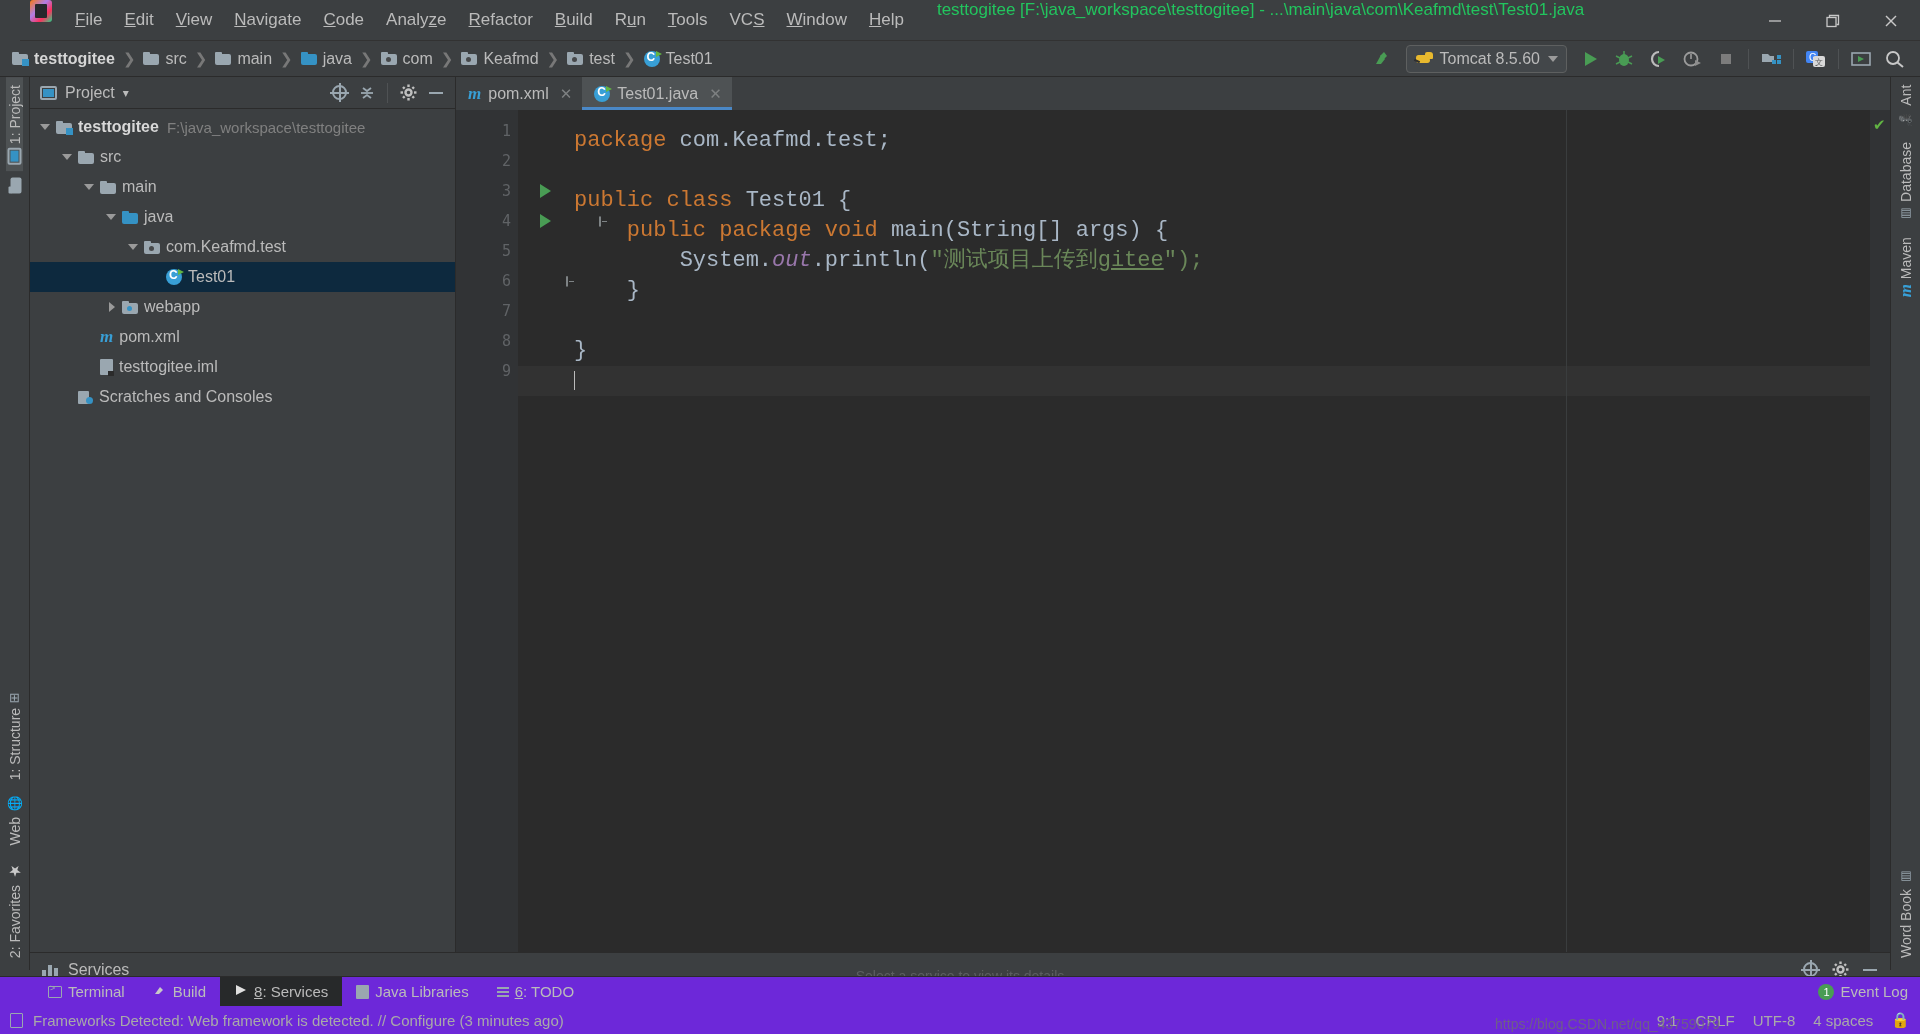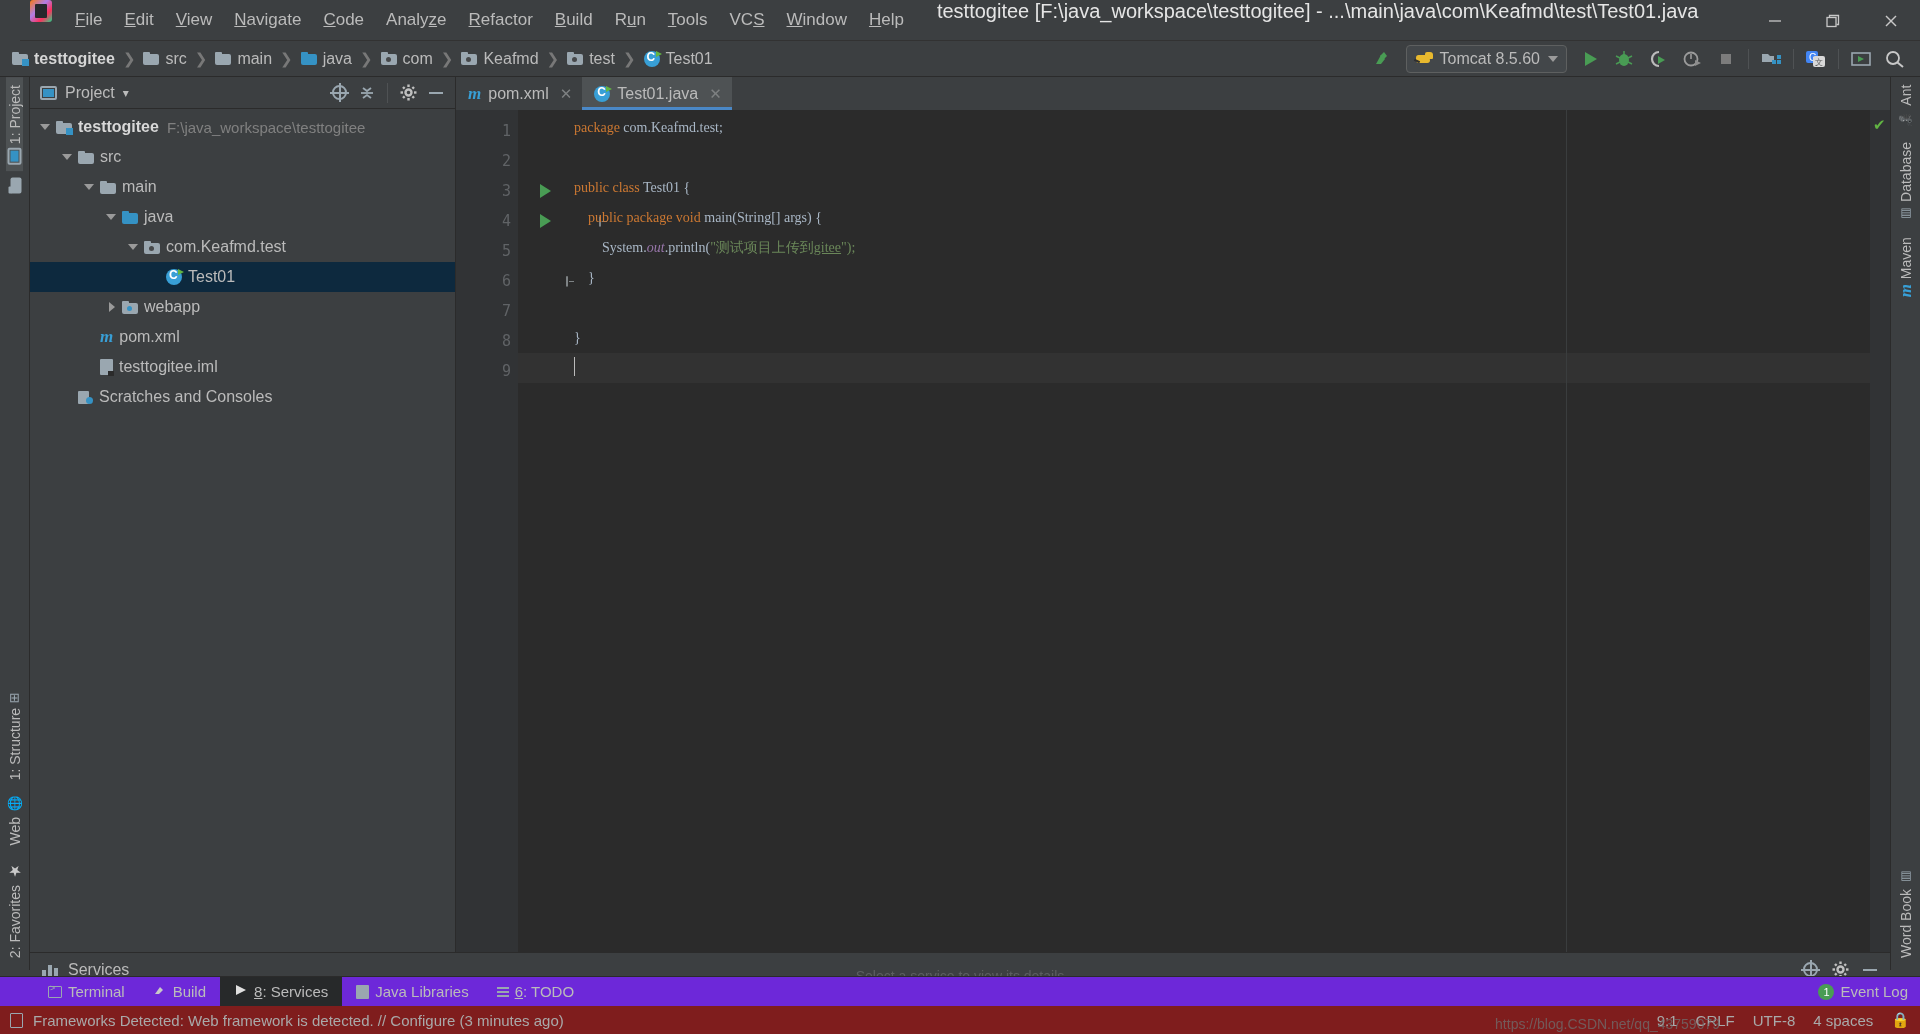--- a/index.html
+++ b/index.html
@@ -32,21 +32,21 @@
   }
   .app-logo .ij { position: absolute; left: 6px; top: 4px; color: #fff; font-size: 10px;
     font-family: "Liberation Serif", serif; line-height: 13px; }
   .menu { display: flex; align-items: center; }
   .menu-item {
     padding: 4px 11px; font-size: 17px; color: #bbbbbb;
     white-space: nowrap; cursor: default;
   }
   .menu-item u { text-decoration: underline; }
   .win-title {
-    font-size: 20px; color: #e5e5e5; margin-left: 22px; white-space: nowrap;
+    font-size: 17px; color: #22c55e; margin-left: 22px; white-space: nowrap;
   }
   .win-controls {
     position: absolute; right: 0; top: 0; height: 41px;
     display: flex; align-items: center;
   }
   .win-btn {
     width: 58px; height: 41px; display: flex; align-items: center; justify-content: center;
     color: #c0c0c0;
   }
 
@@ -223,22 +223,22 @@
   .gmarks { position:absolute; left: 62px; top: 6px; width: 48px; }
   .gmark { height: 30px; display:flex; align-items:center; }
   .runtri { width:0;height:0;border-left:11px solid #499c54;
     border-top:7px solid transparent;border-bottom:7px solid transparent; margin-left:22px; }
   .foldo { width:11px;height:11px;border:1px solid #7e8385; margin-left:48px; position:relative;
     border-radius:1px; }
   .foldo::after{content:"";position:absolute;left:2px;top:4px;width:5px;height:1px;background:#7e8385;}
   .foldbar { width:1px; background:#555; margin-left:53px; height:30px; }
 
   .codetext {
-    flex: 1; padding-top: 3px; font-family: Liberation Serif, serif;
-    font-size: 14px; position: relative; min-width:0;
+    flex: 1; padding-top: 16px; font-family: Liberation Mono, monospace;
+    font-size: 22px; position: relative; min-width:0;
   }
   .cline { height: 30px; line-height: 30px; white-space: pre; padding-left: 56px; }
   .cline.cur { background: #323232; }
   .kw { color: #cc7832; }
   .pl { color: #a9b7c6; }
   .cls { color: #a9b7c6; }
   .str { color: #6a8759; }
   .stat { color: #9876aa; font-style: italic; }
   .link { color: #6a8759; text-decoration: underline; }
   .caret {
@@ -279,21 +279,21 @@
   .twitem.active { background: #27292a; }
   .twitem u { text-decoration: underline; }
   .twb-right { margin-left:auto; display:flex; align-items:center; padding-right: 12px; gap:8px; }
   .evt-dot {
     width:16px;height:16px;border-radius:50%;background:#499c54;color:#fff;font-size:11px;
     display:flex;align-items:center;justify-content:center;
   }
 
   .statusbar {
     position:absolute; left:0; right:0; bottom:0; height: 28px;
-    background:#7f1d1d; display:flex; align-items:center; padding: 0 10px;
+    background:#6d28d9; display:flex; align-items:center; padding: 0 10px;
     font-size: 15px; color:#a9a9a9;
   }
   .statusbar .msg { margin-left: 10px; }
   .statusbar .right { margin-left:auto; display:flex; align-items:center; gap: 18px; }
   .wm {
     position:absolute; right: 200px; bottom: 2px; font-size: 14px; color:#6f6f6f; opacity:.75;
     white-space:nowrap;
   }
   .doc-ic { width:13px;height:15px;border:1px solid #9aa7b0;border-radius:1px; }
   .term-ic{width:14px;height:12px;border:1px solid #9aa7b0;border-radius:1px;position:relative;}

